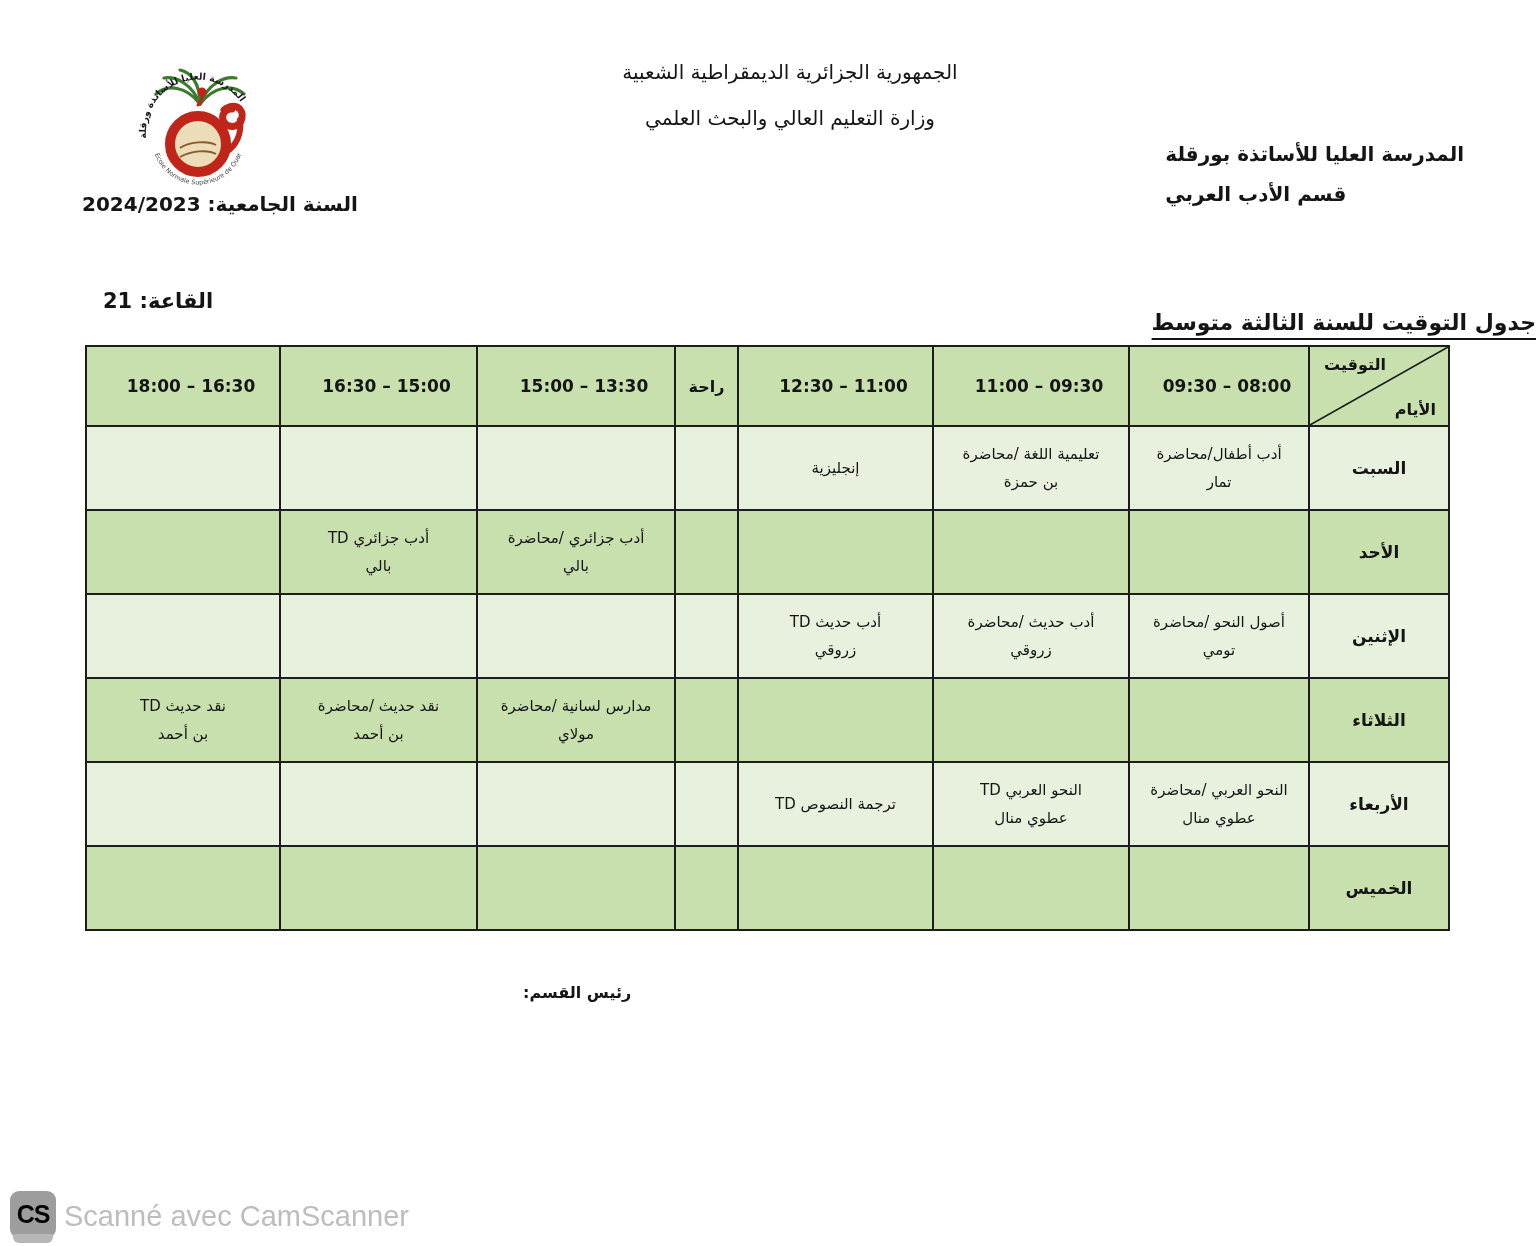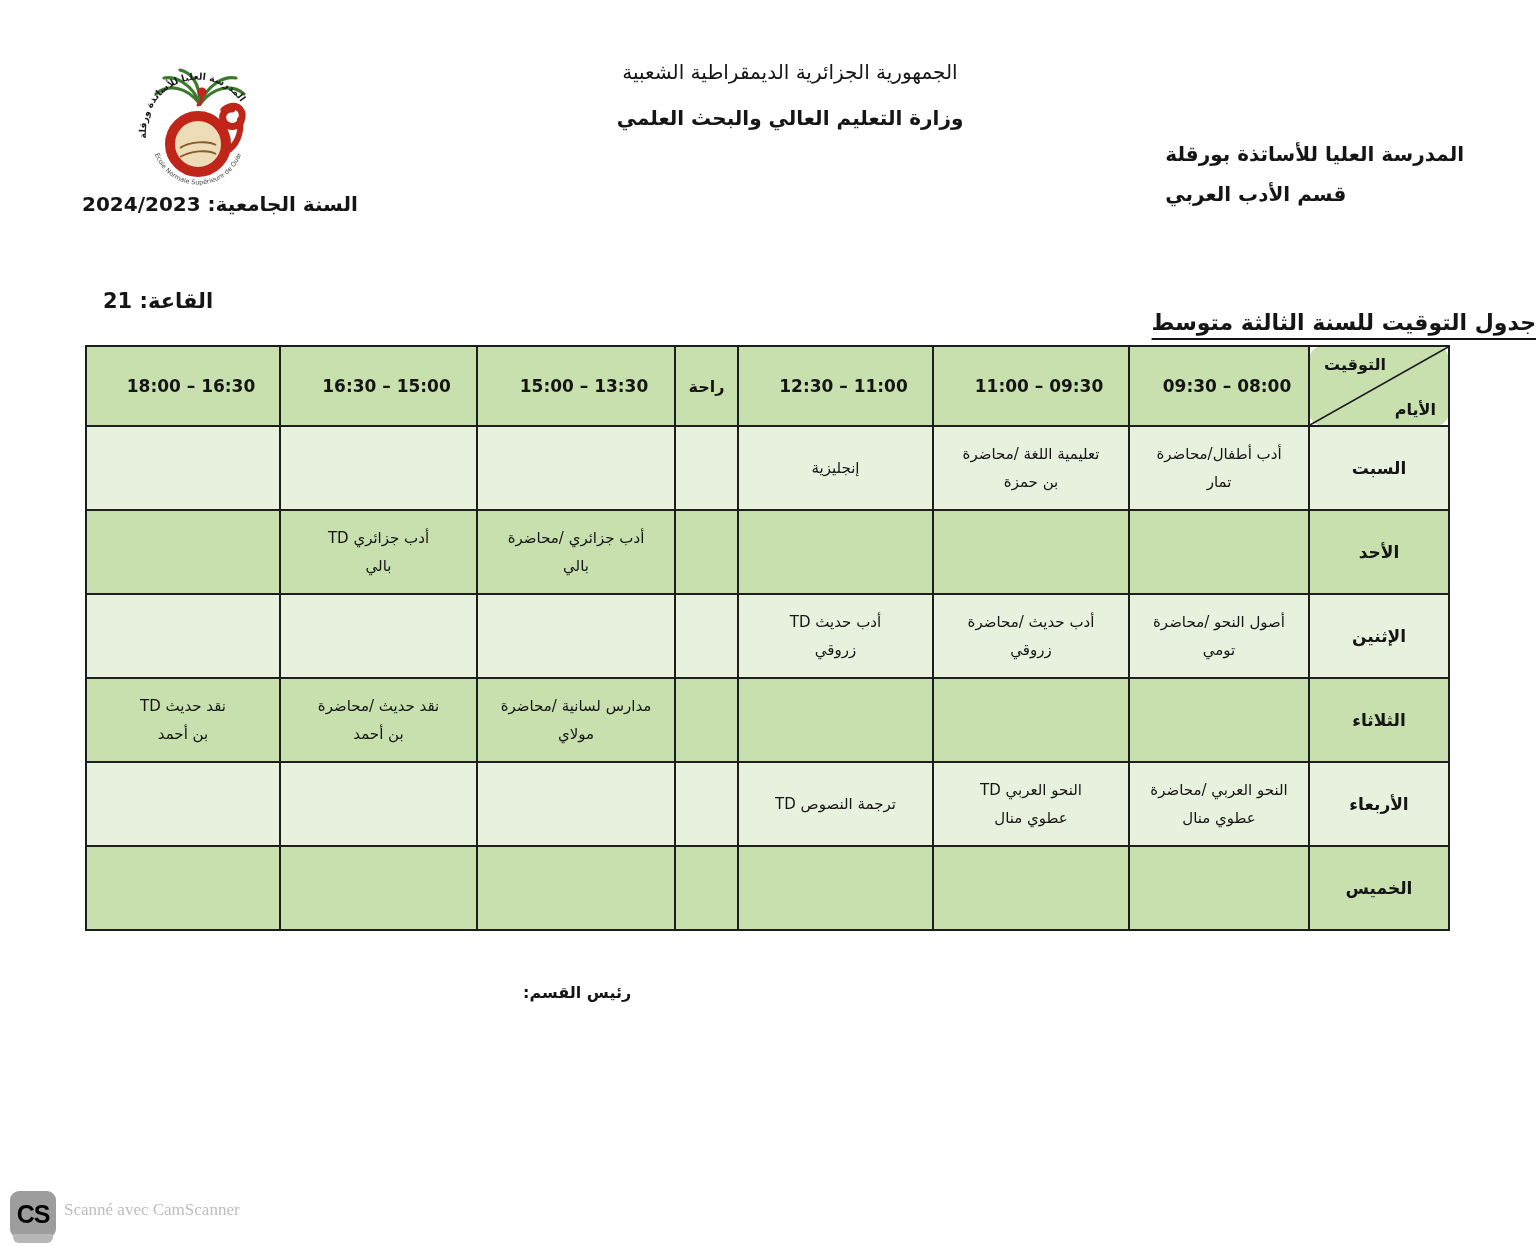--- a/index.html
+++ b/index.html
@@ -2,21 +2,21 @@
 <html lang="ar"><head>
 <meta charset="utf-8">
 <style>
   html,body{margin:0;padding:0;background:#ffffff;}
   .page{position:relative;width:1536px;height:1246px;background:#ffffff;overflow:hidden;
         font-family:"DejaVu Sans",sans-serif;color:#151515;}
 
   
   .gov-block{position:absolute;top:60px;left:578px;width:424px;text-align:center;direction:rtl;}
   .gov-line1{font-size:20px;font-weight:400;}
-  .gov-line2{margin-top:22px;font-size:20px;font-weight:700;}
+  .gov-line2{margin-top:22px;font-size:20px;font-weight:400;}
 
   .school-block{position:absolute;top:142px;right:72px;direction:rtl;text-align:left;}
   .school-line1{font-size:20px;font-weight:700;}
   .school-line2{margin-top:16px;font-size:20px;font-weight:700;padding-right:16px;}
 
   .logo{position:absolute;top:58px;left:124px;width:148px;height:140px;}
   .logo svg{width:100%;height:100%;}
   .arc-ar{font-size:9.5px;font-weight:700;fill:#1b1b1b;}
   .arc-lat{font-size:6.5px;fill:#4a4a4a;}
 
@@ -37,37 +37,37 @@
   .tt thead tr{height:80px;}
   .tt tbody tr{height:84px;}
   th.time{font-size:17px;font-weight:700;padding-left:16px;}
   th.rest{font-size:16px;font-weight:700;}
   td.day{font-size:17px;font-weight:700;}
   .cl{display:flex;flex-direction:column;align-items:center;justify-content:center;
       gap:10px;font-size:15px;line-height:1.2;padding:2px 4px;}
   .cl span:empty{display:none;}
 
   
-  th.corner{position:relative;font-weight:700;border-radius:14px;}
+  th.corner{position:relative;font-weight:700;}
   th.corner svg{position:absolute;top:0;left:0;width:100%;height:100%;display:block;}
   .corner-top{position:absolute;top:8px;left:14px;font-size:16px;}
   .corner-bottom{position:absolute;bottom:6px;right:12px;font-size:16px;}
 
   
   .sign-line{position:absolute;top:983px;left:516px;direction:rtl;font-size:16px;font-weight:700;margin-left:7px;}
 
   
   .cs-badge{position:absolute;left:10px;top:1191px;width:46px;height:47px;background:#9d9d9d;
             border-radius:9px;display:flex;align-items:center;justify-content:center;
             color:#000000;font-weight:700;font-size:25px;letter-spacing:-1px;
             font-family:"Liberation Sans",sans-serif;}
   .cs-badge::after{content:"";position:absolute;left:3px;right:3px;bottom:-5px;height:9px;
             background:#b7b7b7;border-radius:2px 2px 6px 6px;}
-  .wm-text{position:absolute;left:64px;top:1200px;font-size:17px;color:#bdbdbd;
-            font-family:Liberation Serif, serif;}
+  .wm-text{position:absolute;left:64px;top:1200px;font-size:29px;color:#bdbdbd;
+            font-family:Liberation Sans, sans-serif;}
 </style>
 </head>
 <body>
 
 <div class="page">
 
   <div class="logo">
     <svg viewBox="0 0 148 140">
       <defs>
         <path id="arcT" d="M 24,88 A 52,52 0 1 1 124,88" fill="none"></path>

